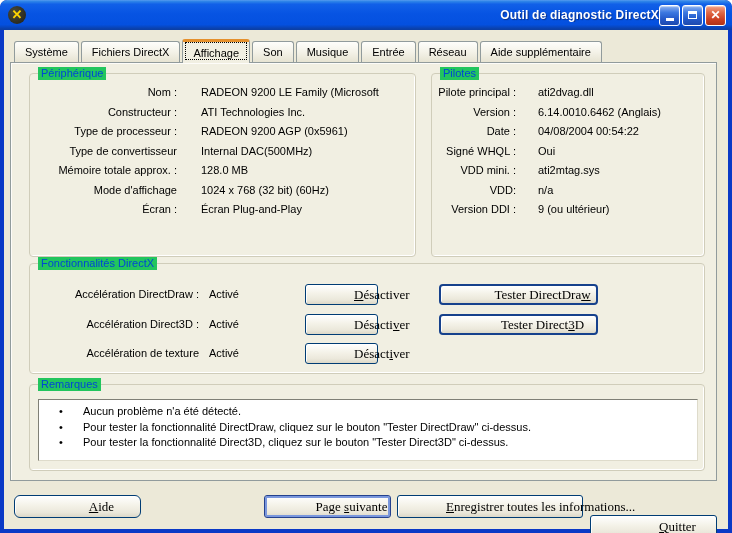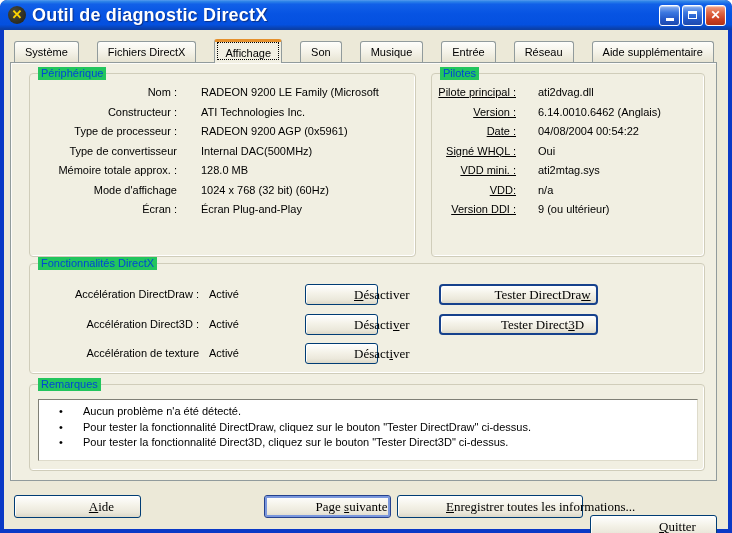--- a/index.html
+++ b/index.html
@@ -14,23 +14,23 @@
     border-radius:7px 7px 0 0;
     display:flex; align-items:center; padding:0 6px 0 8px;
   }
   .dx-icon {
     width:18px; height:18px; border-radius:50%;
     background:radial-gradient(circle at 35% 35%, #4A4A3A, #1E1E16);
     color:#FFD400; font-weight:bold; font-size:13px; line-height:17px; text-align:center;
     margin-right:6px; flex:0 0 auto;
   }
   .title-text {
-    color:#fff; font-weight:bold; font-size:18px; flex:1 1 auto;
+    color:#fff; font-weight:bold; font-size:12px; flex:1 1 auto;
     text-shadow:1px 1px 1px #0B3087; letter-spacing:.2px;
-    white-space:nowrap; overflow:hidden;
+    white-space:nowrap; overflow:hidden;text-align:right;
   }
   .win-controls { display:flex; gap:2px; }
   .win-btn {
     width:21px; height:21px; border-radius:3px; border:1px solid #FFFFFF;
     display:flex; align-items:center; justify-content:center; cursor:default;
     background:linear-gradient(180deg,#8DB2F0 0%,#3B77E0 35%,#2358C8 70%,#1E4AAE 100%);
     box-shadow:inset 0 1px 1px rgba(255,255,255,.5);
   }
   .win-btn.close {
     background:linear-gradient(180deg,#F3A183 0%,#E06846 35%,#CC4022 70%,#B03318 100%);
@@ -41,21 +41,21 @@
   .body {
     position:absolute; top:30px; left:4px; right:4px; bottom:4px;
     background:#ECE9D8;
   }
   
   .tabs {
     position:absolute; left:10px; top:8px; height:24px;
     display:flex; align-items:flex-end; z-index:3;
   }
   .tab {
-    height:21px; padding:0 10px; margin-right:18px;
+    height:21px; padding:0 10px; margin-right:2px;
     font-size:11px; line-height:20px; color:#000;
     background:linear-gradient(180deg,#FEFEFB 0%,#F3F1E6 55%,#E6E3D2 100%);
     border:1px solid #919B9C; border-bottom:none;
     border-radius:3px 3px 0 0; cursor:default; white-space:nowrap;
   }
   .tab.active {
     height:24px; line-height:22px; position:relative;
     background:#F1EFE2;
     border-top:3px solid #E5902C; margin-bottom:-1px; z-index:4;
     outline:1px dotted #000; outline-offset:-4px;
@@ -73,21 +73,21 @@
   .group-label {
     position:absolute; top:-7px; left:8px; padding:0 3px;
     background:#22c55e; color:#0046D5; font-size:11px; line-height:13px; white-space:nowrap;
   }
   
   .kv-rows { position:absolute; left:0; top:12px; right:4px; }
   .kv-row { display:flex; height:19.5px; font-size:11px; color:#000;gap:16px; }
   .kv-label { text-align:right; white-space:nowrap; flex:0 0 auto; }
   .kv-value { margin-left:8px; white-space:nowrap; }
   .device .kv-label { width:147px; }
-  .drivers .kv-label { width:84px;text-decoration:underline; }
+  .drivers .kv-label { width:84px; }
   .drivers .kv-value { margin-left:6px; }
   
   .feat-row { position:absolute; left:0; height:21px; font-size:11px; }
   .feat-label { position:absolute; left:0; width:169px; top:4px; text-align:right; white-space:nowrap; }
   .feat-value { position:absolute; left:179px; top:4px; white-space:nowrap; }
   
   .xp-btn {
     font-family:Liberation Serif, serif; font-size:13px; color:#000;
     background:linear-gradient(180deg,#FFFFFF 0%,#F4F2E8 45%,#EBE8DB 78%,#DCD8C8 100%);
     border:1px solid #003C74; border-radius:3px; cursor:default;
@@ -250,19 +250,19 @@
             </div>
           <div class="note">
               <span class="bullet">•</span>
               <span>Pour tester la fonctionnalité Direct3D, cliquez sur le bouton "Tester Direct3D" ci-dessus.</span>
             </div>
         </div>
       </div>
 
     </div>
 
-    <button class="xp-btn footer-btn" style="left:10px; top:465px; width:127px;"><span></span><u>A</u><span>ide</span></button>
+    <button class="xp-btn footer-btn" style="left:10px; top:465px; width:127px;border-radius:6px;"><span></span><u>A</u><span>ide</span></button>
     <button class="xp-btn footer-btn btn-default" style="left:260px; top:465px; width:127px;"><span>Page </span><u>s</u><span>uivante</span></button>
     <button class="xp-btn footer-btn" style="left:393px; top:465px; width:186px;"><span></span><u>E</u><span>nregistrer toutes les informations...</span></button>
     <button class="xp-btn footer-btn" style="left:586px; top:465px; width:127px;margin-top:20px;"><span></span><u>Q</u><span>uitter</span></button>
 
   </div>
 </div>
 
 </body></html>

